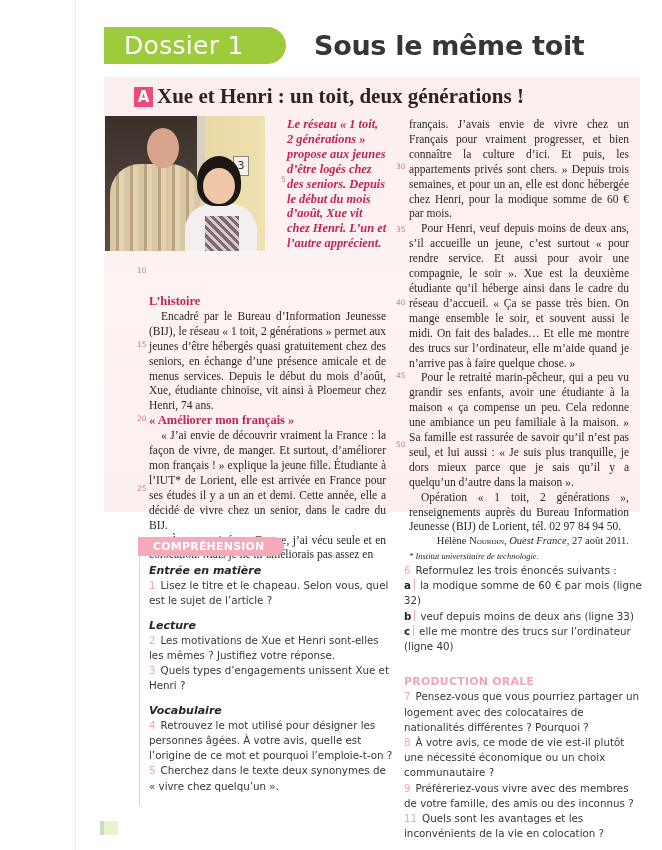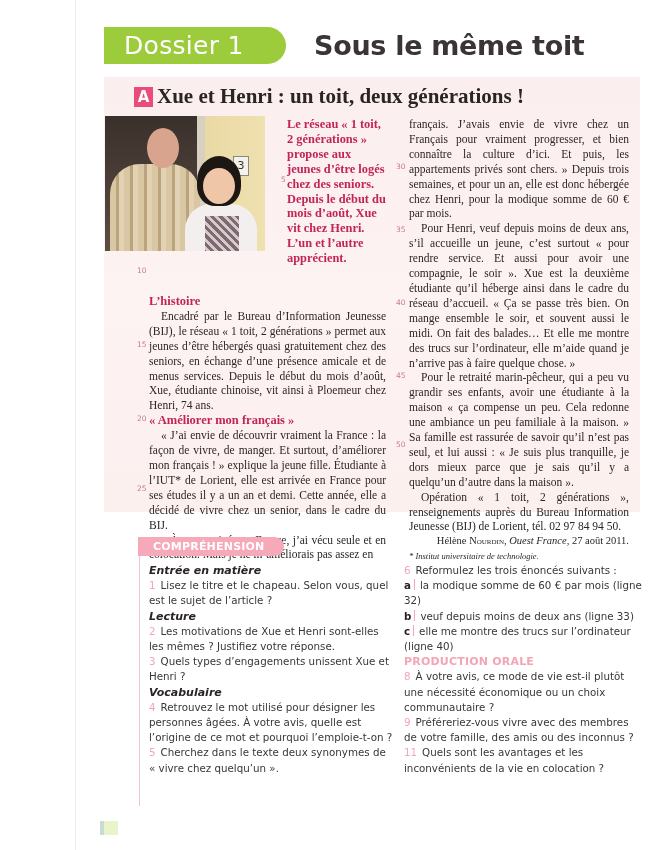--- a/index.html
+++ b/index.html
@@ -50,21 +50,21 @@
   .photo .plate { position:absolute; left:128px; top:40px; width:14px; height:18px; background:#f5f2ea; border:1px solid #888; font-family:"DejaVu Sans",sans-serif; font-size:11px; text-align:center; line-height:18px; color:#333; }
   .photo .man-head { position:absolute; left:42px; top:12px; width:32px; height:40px; border-radius:50%; background:#d9a48d; }
   .photo .man-body { position:absolute; left:5px; top:48px; width:90px; height:90px; border-radius:30px 30px 0 0; background:repeating-linear-gradient(90deg,#d9c7a3 0 6px,#bba37e 6px 9px,#e2d2b3 9px 14px); }
   .photo .woman-hair { position:absolute; left:92px; top:40px; width:44px; height:50px; border-radius:50% 50% 40% 40%; background:#1d1714; }
   .photo .woman-face { position:absolute; left:98px; top:52px; width:32px; height:36px; border-radius:50%; background:#efc7a8; }
   .photo .woman-body { position:absolute; left:80px; top:88px; width:72px; height:50px; border-radius:26px 26px 0 0; background:#f3efef; }
   .photo .woman-top { position:absolute; left:100px; top:100px; width:34px; height:38px; background:repeating-linear-gradient(45deg,#7a6b70 0 3px,#d8c8cc 3px 6px); }
 
   .lead {
     position:absolute; left:287px; top:117px; width:100px;
-    font-weight:bold; color:#c2245a; font-size:12.4px; line-height:14.9px;
+    font-weight:bold; color:#c2245a; font-size:12.4px; line-height:14.9px;font-style:italic;
   }
   .col { position:absolute; font-size:11.5px; line-height:14.9px; text-align:justify; color:#2b2625; }
   .col p { margin:0; }
   .col .ind { text-indent:12px; }
   .subhead { font-weight:bold; color:#c2245a; font-size:12.5px; }
   .col-left { left:149px; top:262px; width:237px;margin-top:32px; }
   .col-right { left:409px; top:117px; width:220px; }
   .lnum {
     position:absolute; font-family:"DejaVu Sans", sans-serif; font-size:7.5px; color:#c97b8e;
   }
@@ -75,21 +75,21 @@
   
   .ex-tab {
     position:absolute; left:138px; top:537px; width:146px; height:19px;
     background:#f5a9b9; border-radius:0 10px 10px 0; color:#fff;
     font-family:"DejaVu Sans", sans-serif; font-weight:bold; font-size:11px; line-height:19px;
     padding-left:15px; box-sizing:border-box; letter-spacing:0.2px;
   }
   .ex-rule { position:absolute; left:139px; top:556px; width:1px; height:250px; background:#f3c6cf; }
   .ex { position:absolute; font-family:"DejaVu Sans", sans-serif; font-size:10.3px; line-height:15.2px; color:#3b3535; }
   .ex p { margin:0; }
-  .ex .ex-head { font-weight:bold; font-style:italic; font-size:11px; color:#2a2424; }
+  .ex .ex-head { font-weight:bold; font-style:italic; font-size:11px; color:#2a2424; margin-top:9px; }
   .ex .ex-head:first-child { margin-top:0; }
   .qnum { color:#f3a5b6; margin-right:5px; }
   .sublabel { font-weight:bold; margin-right:3px; color:#2a2424; }
   .subbar { display:inline-block; width:1px; height:11px; background:#f3a5b6; vertical-align:-1px; margin-right:5px; }
   .ex-left { left:149px; top:563px; width:246px; }
   .ex-right { left:404px; top:563px; width:240px; }
   .prod-head { color:#f3a5b6; font-weight:bold; font-size:11px; letter-spacing:0.2px; margin-top:11px; }
 
   .page-num-box { position:absolute; left:100px; top:821px; width:18px; height:14px; background:linear-gradient(90deg,#c9dcd4 0 4px,#e9f5c9 4px); }
   .page-num { position:absolute; left:121px; top:820px; font-family:"DejaVu Sans", sans-serif; font-weight:bold; font-size:16px; color:#2a2424;margin-top:40px; }
@@ -169,20 +169,21 @@
   <p><span class="qnum">4</span><span>Retrouvez le mot utilisé pour désigner les personnes âgées. À votre avis, quelle est l’origine de ce mot et pourquoi l’emploie-t-on ?</span></p>
   <p><span class="qnum">5</span><span>Cherchez dans le texte deux synonymes de « vivre chez quelqu’un ».</span></p>
 </div>
 
 <div class="ex ex-right">
   <p><span class="qnum">6</span><span>Reformulez les trois énoncés suivants :</span></p>
   <p><span class="sublabel">a</span><span class="subbar"></span><span>la modique somme de 60 € par mois (ligne 32)</span></p>
   <p><span class="sublabel">b</span><span class="subbar"></span><span>veuf depuis moins de deux ans (ligne 33)</span></p>
   <p><span class="sublabel">c</span><span class="subbar"></span><span>elle me montre des trucs sur l’ordinateur (ligne 40)</span></p>
 
-  <p class="prod-head" style="">PRODUCTION ORALE</p>
+  <p class="prod-head" style="margin-top:20px;">PRODUCTION ORALE</p>
+  <p><span class="qnum">7</span><span>Pensez-vous que vous pourriez partager un logement avec des colocataires de nationalités différentes ? Pourquoi ?</span></p>
   <p><span class="qnum">8</span><span>À votre avis, ce mode de vie est-il plutôt une nécessité économique ou un choix communautaire ?</span></p>
   <p><span class="qnum">9</span><span>Préféreriez-vous vivre avec des membres de votre famille, des amis ou des inconnus ?</span></p>
   <p><span class="qnum">11</span><span>Quels sont les avantages et les inconvénients de la vie en colocation ?</span></p>
 </div>
 
 <div class="page-num-box"></div>
 <div class="page-num">14</div>
 
 </body></html>

